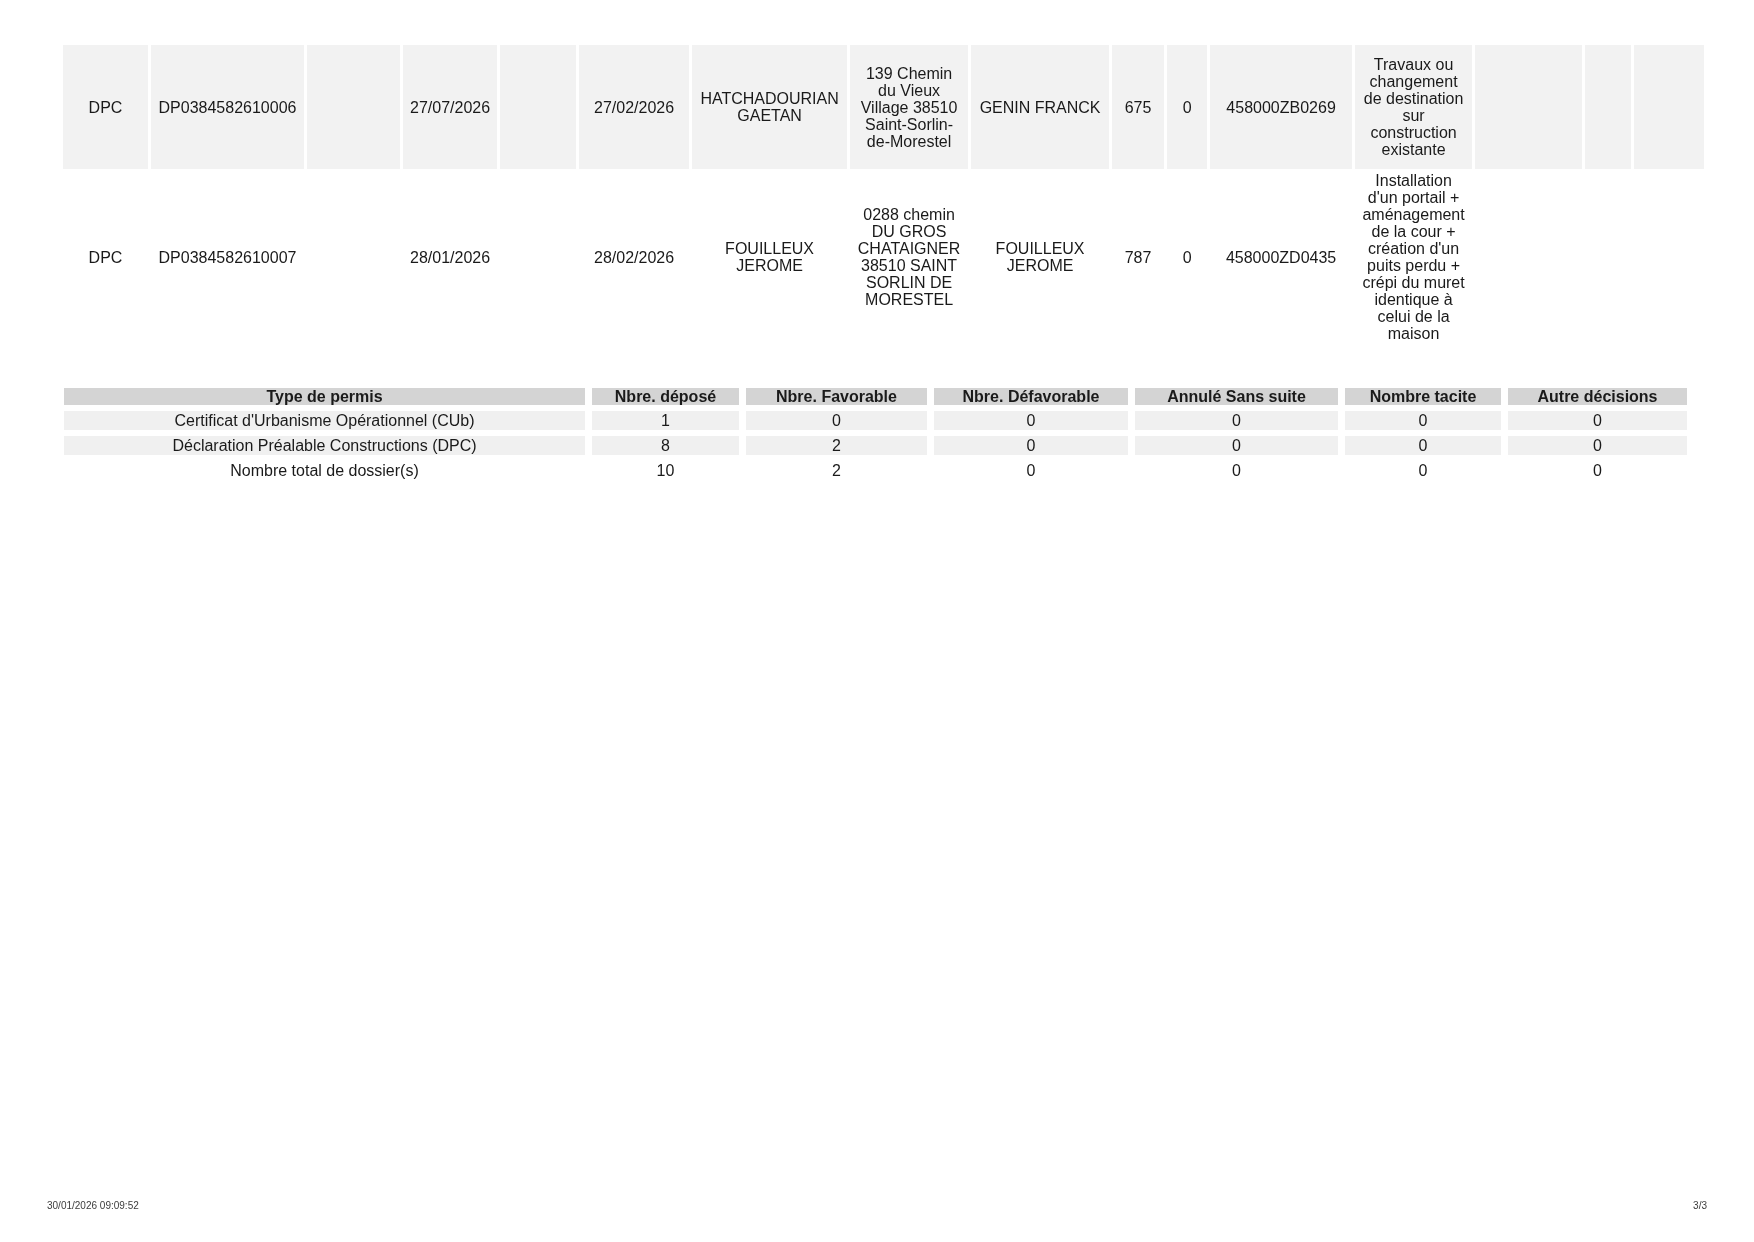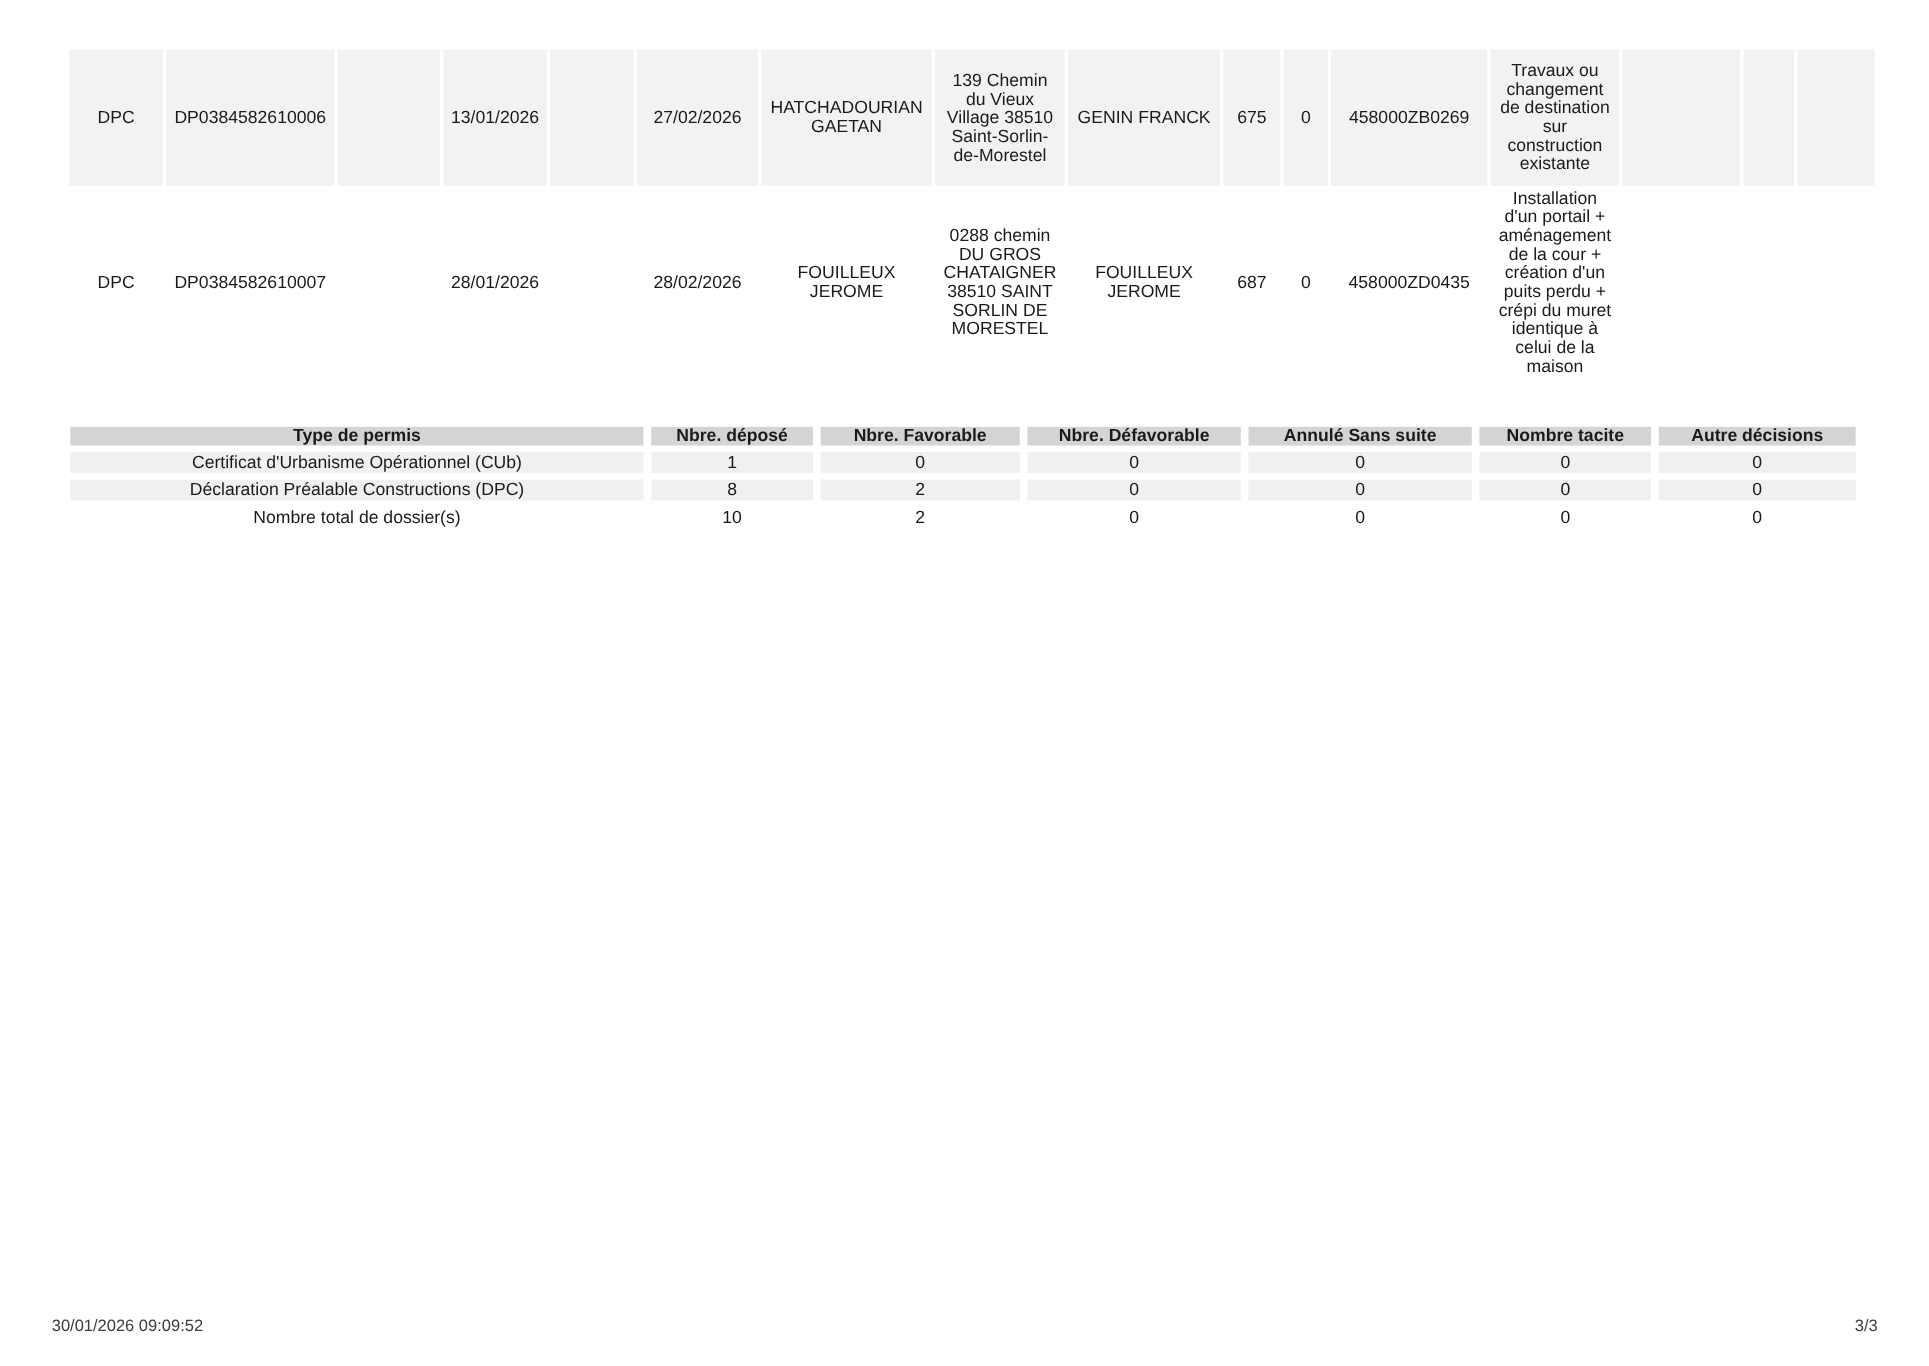--- a/index.html
+++ b/index.html
@@ -54,21 +54,21 @@
     padding: 0 6px;
     background: transparent;
     margin-left: 15px;
   }
   #summary-table tr.stripe td { background: #f0f0f0; }
 
   
   .footer-text {
     position: absolute;
     top: 1197px;
-    font-size: 15px;
+    font-size: 10px;
     line-height: 18px;
     color: #3c3c3c;
   }
   #footer-timestamp { left: 47px; }
   #footer-page { right: 47px; text-align: center; }
 </style>
 </head>
 <body>
 
 <table id="records-table">
@@ -88,21 +88,21 @@
     <col style="width:117px">
       <col style="width:107px">
       <col style="width:46px">
     <col style="width:70px">
   </colgroup>
   <tbody>
       <tr class="row-1 row-gray">
     <td>DPC</td>
     <td>DP0384582610006</td>
     <td></td>
-    <td>13/01/2026</td>
+    <td>27/07/2026</td>
     <td></td>
     <td>27/02/2026</td>
     <td>HATCHADOURIAN GAETAN</td>
     <td>139 Chemin du Vieux Village 38510 Saint-Sorlin-de-Morestel</td>
     <td>GENIN FRANCK</td>
     <td>675</td>
     <td>0</td>
     <td>458000ZB0269</td>
     <td>Travaux ou changement de destination sur construction existante</td>
     <td></td>
@@ -112,21 +112,21 @@
   <tr class="row-2">
     <td>DPC</td>
     <td>DP0384582610007</td>
     <td></td>
     <td>28/01/2026</td>
     <td></td>
     <td>28/02/2026</td>
     <td>FOUILLEUX JEROME</td>
     <td>0288 chemin DU GROS CHATAIGNER 38510 SAINT SORLIN DE MORESTEL</td>
     <td>FOUILLEUX JEROME</td>
-    <td>687</td>
+    <td>787</td>
     <td>0</td>
     <td>458000ZD0435</td>
     <td>Installation d'un portail + aménagement de la cour + création d'un puits perdu + crépi du muret identique à celui de la maison</td>
     <td></td>
     <td></td>
     <td></td>
   </tr>
 </tbody>
   </table>
 

